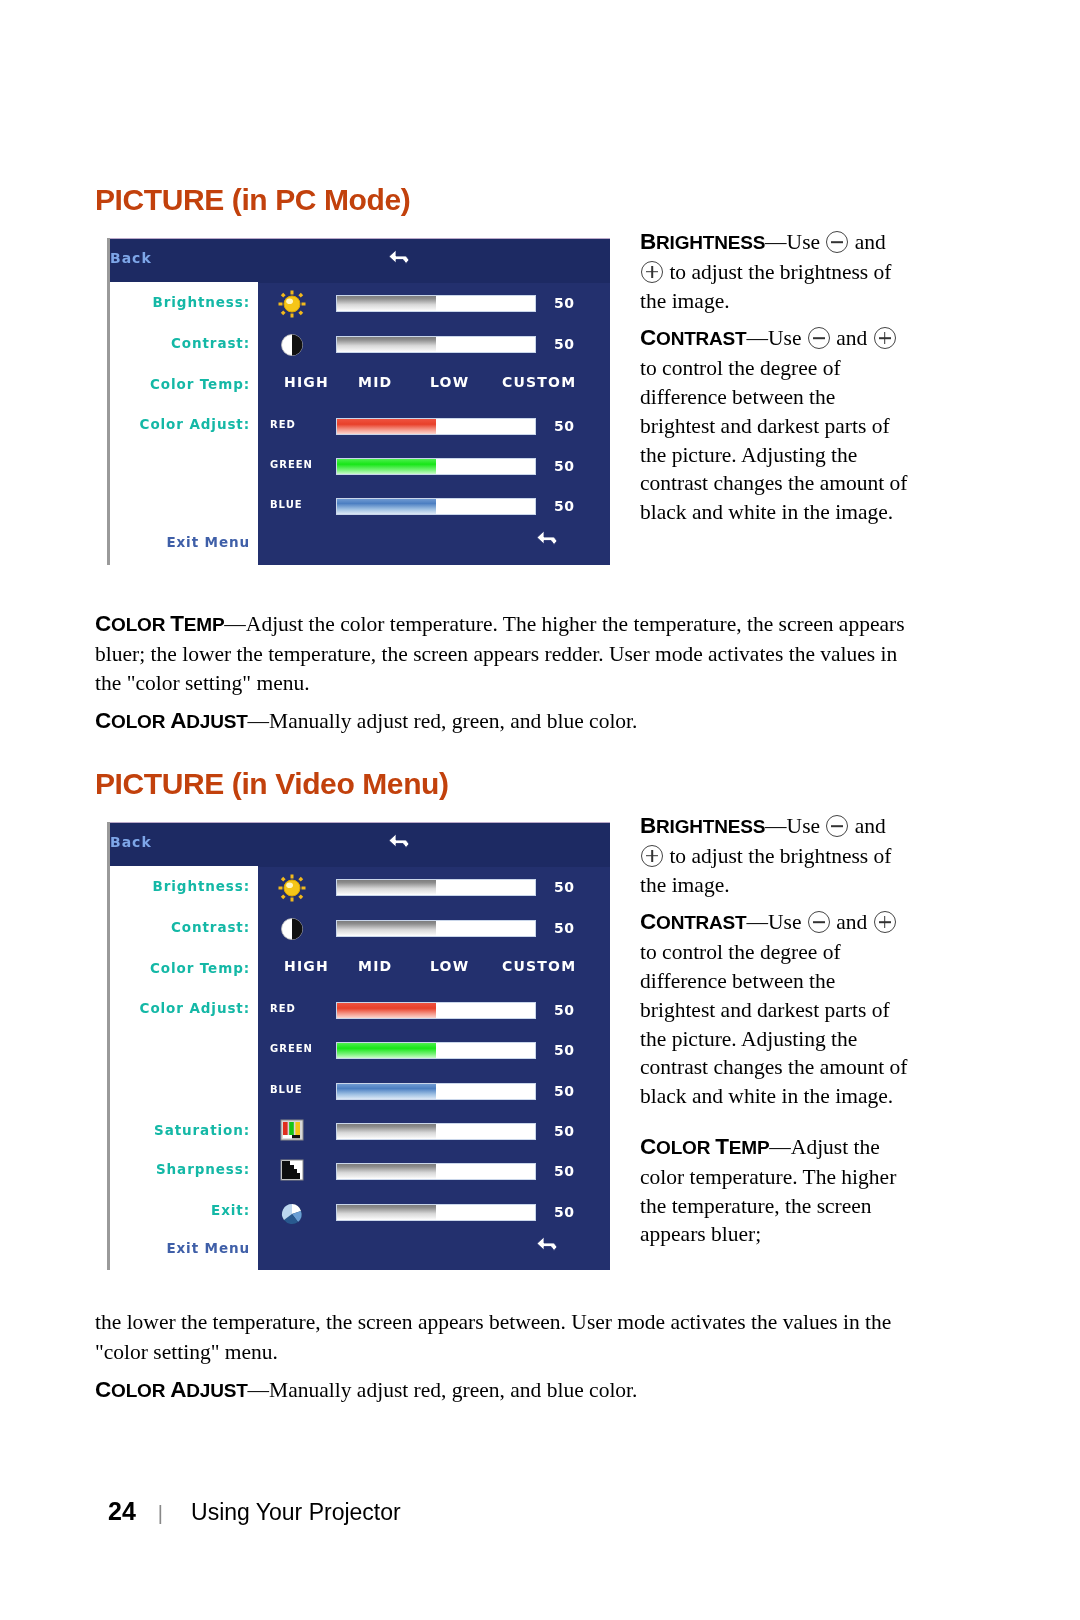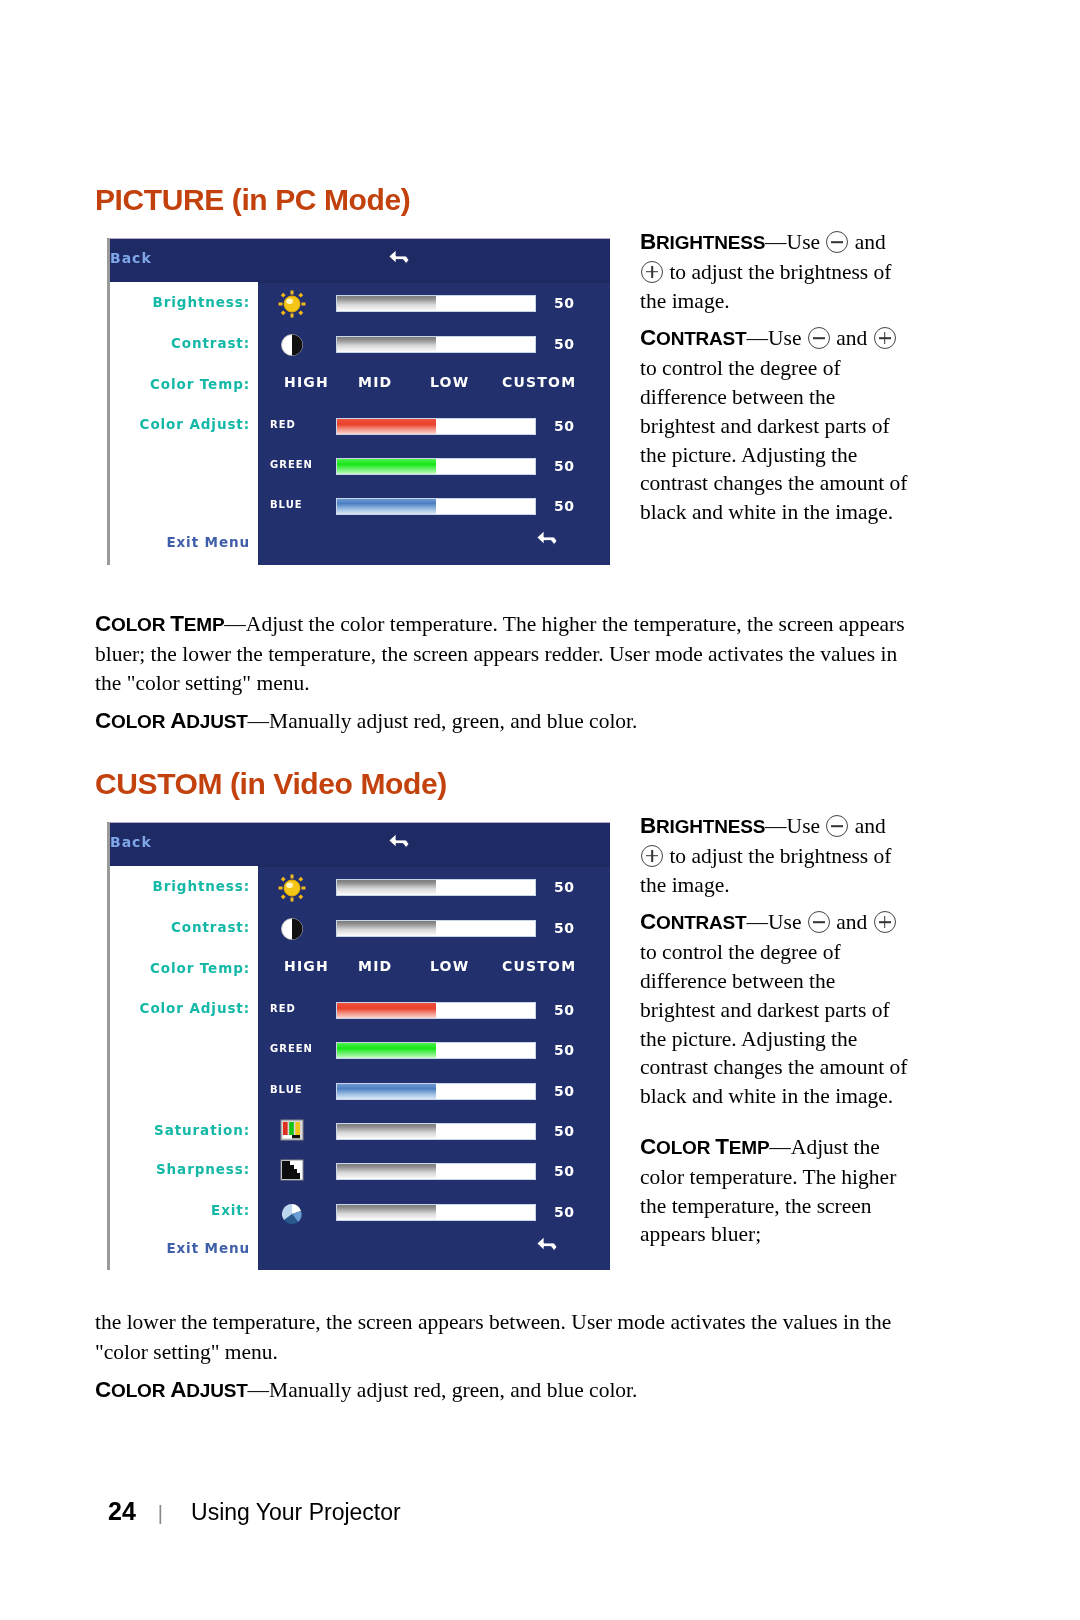--- a/index.html
+++ b/index.html
@@ -371,21 +371,21 @@
 </div>
 
 <div class="flow-text" id="flow-pc">
   <span class="smallcap"><span class="first">C</span>OLOR <span class="first">T</span>EMP</span>—<span>Adjust the color temperature. The higher the temperature, the screen appears bluer; the lower the temperature, the screen appears redder. User mode activates the values in the "color setting" menu.</span>
 </div>
 
 <div class="flow-text" id="flow-pc2">
   <span class="smallcap"><span class="first">C</span>OLOR <span class="first">A</span>DJUST</span>—<span>Manually adjust red, green, and blue color.</span>
 </div>
 
-<div class="sec-heading" id="heading-video">CUSTOM (in Video Mode)</div>
+<div class="sec-heading" id="heading-video">PICTURE (in Video Menu)</div>
 
 <div class="osd" id="osd-video">
 
   <div class="osd-header">
     <div class="back-label">Back</div>
     <div class="ret-icon">
       <svg width="26" height="20" viewBox="0 0 26 20">
         <path d="M10 3 L3 9.5 L10 16 L10 12.5 L17 12.5 L20 16.5 L23 13 L20 9 L10 9 Z" fill="#ffffff" stroke="#1d2a63" stroke-width="0.8"></path>
       </svg>
     </div>

